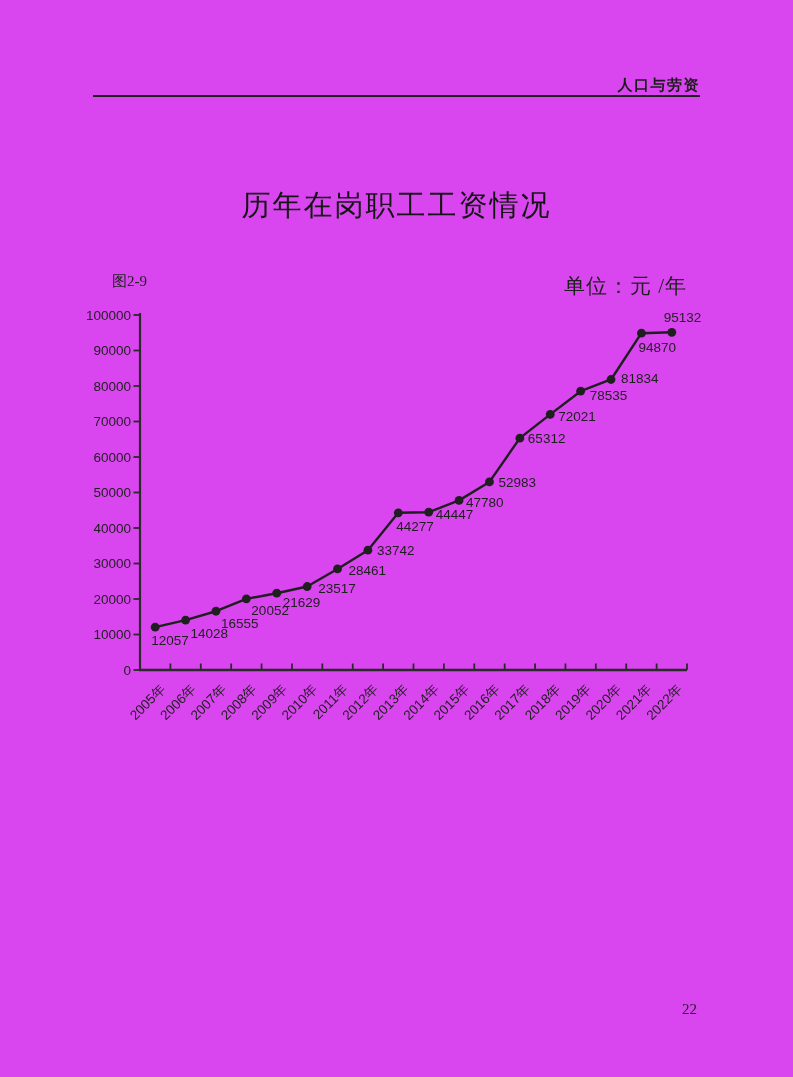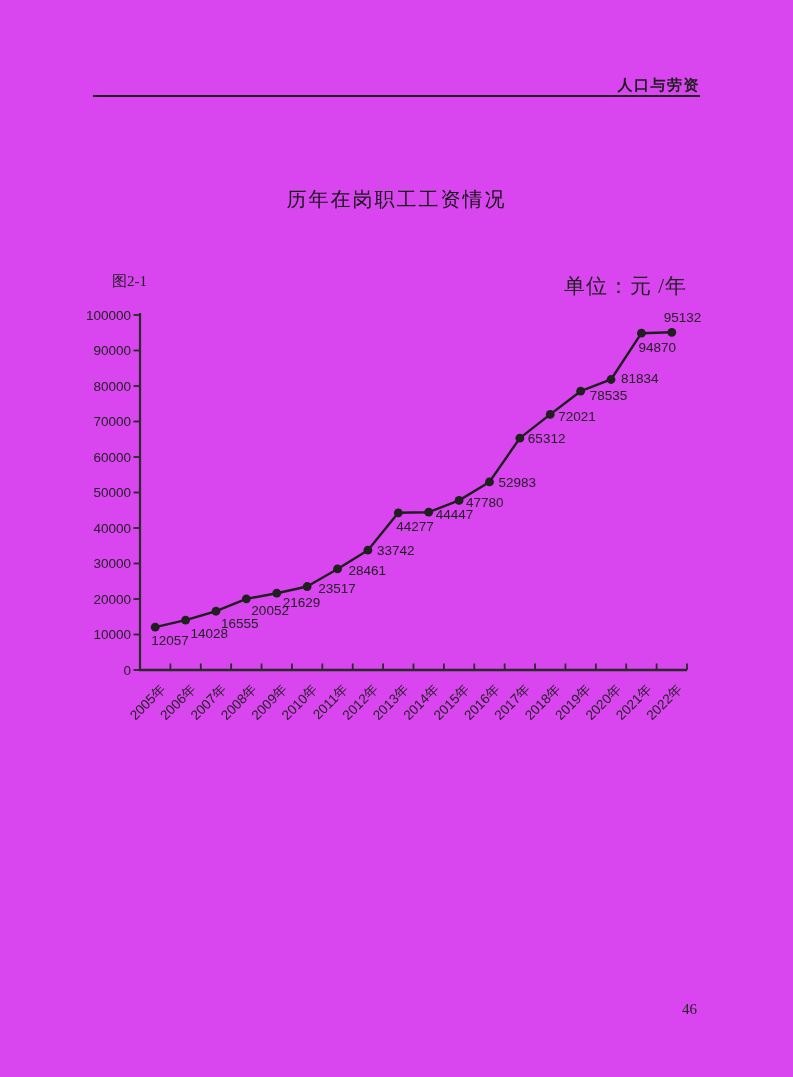--- a/index.html
+++ b/index.html
@@ -23,21 +23,21 @@
     position:absolute;
     left:93px;top:95px;width:607px;height:2.4px;
     background:#1c1c1c;
   }
   .chart-title{
     position:absolute;
     left:0;right:0;top:186px;
     margin:0;
     text-align:center;
     font-family:"Liberation Serif","DejaVu Serif",serif;
-    font-size:20px;font-weight:400;
+    font-size:29px;font-weight:400;
     letter-spacing:2px;
     color:#151515;
   }
   .fig-label{
     position:absolute;
     left:112px;top:272px;
     font-family:"Liberation Serif","DejaVu Serif",serif;
     font-size:15px;color:#1f1f1f;
   }
   .unit-label{
@@ -61,21 +61,21 @@
 <body>
 
 <div class="page">
 
   <span class="section-title">人口与劳资</span>
 
   <div class="header-rule"></div>
 
   <h1 class="chart-title">历年在岗职工工资情况</h1>
 
-  <span class="fig-label">图2-1</span>
+  <span class="fig-label">图2-9</span>
 
   <span class="unit-label">单位：元 /年</span>
 
   <svg id="chart" class="chart-svg" width="793" height="1077" viewBox="0 0 793 1077">
       <line x1="133.5" y1="670" x2="140" y2="670" stroke="#2a2a2a" stroke-width="1.8"></line>
       <text x="131" y="674.5" text-anchor="end" fill="#1f1f1f" font-size="13.5" font-family="&quot;Liberation Sans&quot;,&quot;DejaVu Sans&quot;,sans-serif">0</text>
       <line x1="133.5" y1="634.5" x2="140" y2="634.5" stroke="#2a2a2a" stroke-width="1.8"></line>
       <text x="131" y="639" text-anchor="end" fill="#1f1f1f" font-size="13.5" font-family="&quot;Liberation Sans&quot;,&quot;DejaVu Sans&quot;,sans-serif">10000</text>
       <line x1="133.5" y1="599" x2="140" y2="599" stroke="#2a2a2a" stroke-width="1.8"></line>
       <text x="131" y="603.5" text-anchor="end" fill="#1f1f1f" font-size="13.5" font-family="&quot;Liberation Sans&quot;,&quot;DejaVu Sans&quot;,sans-serif">20000</text>
@@ -166,15 +166,15 @@
       <circle cx="580.6388888888889" cy="391.20075" r="4.4" fill="#1f1f1f"></circle>
       <text x="589.6388888888889" y="400.20075" text-anchor="start" fill="#1f1f1f" font-size="13.5" font-family="&quot;Liberation Sans&quot;,&quot;DejaVu Sans&quot;,sans-serif">78535</text>
       <circle cx="611.0277777777778" cy="379.4893" r="4.4" fill="#1f1f1f"></circle>
       <text x="621.0277777777778" y="383.4893" text-anchor="start" fill="#1f1f1f" font-size="13.5" font-family="&quot;Liberation Sans&quot;,&quot;DejaVu Sans&quot;,sans-serif">81834</text>
       <circle cx="641.4166666666667" cy="333.2115" r="4.4" fill="#1f1f1f"></circle>
       <text x="638.4166666666667" y="352.2115" text-anchor="start" fill="#1f1f1f" font-size="13.5" font-family="&quot;Liberation Sans&quot;,&quot;DejaVu Sans&quot;,sans-serif">94870</text>
       <circle cx="671.8055555555555" cy="332.28139999999996" r="4.4" fill="#1f1f1f"></circle>
       <text x="663.8055555555555" y="322.28139999999996" text-anchor="start" fill="#1f1f1f" font-size="13.5" font-family="&quot;Liberation Sans&quot;,&quot;DejaVu Sans&quot;,sans-serif">95132</text>
     </svg>
 
-  <span class="page-number">46</span>
+  <span class="page-number">22</span>
 
 </div>
 
 </body></html>

